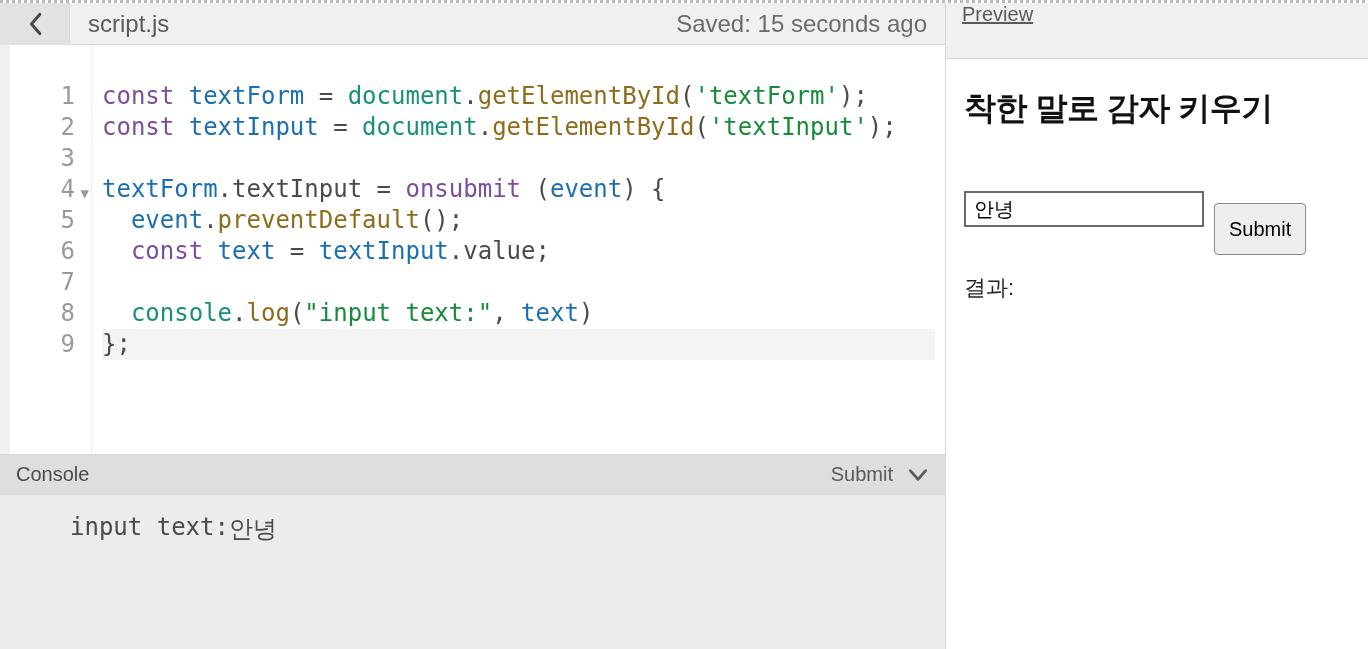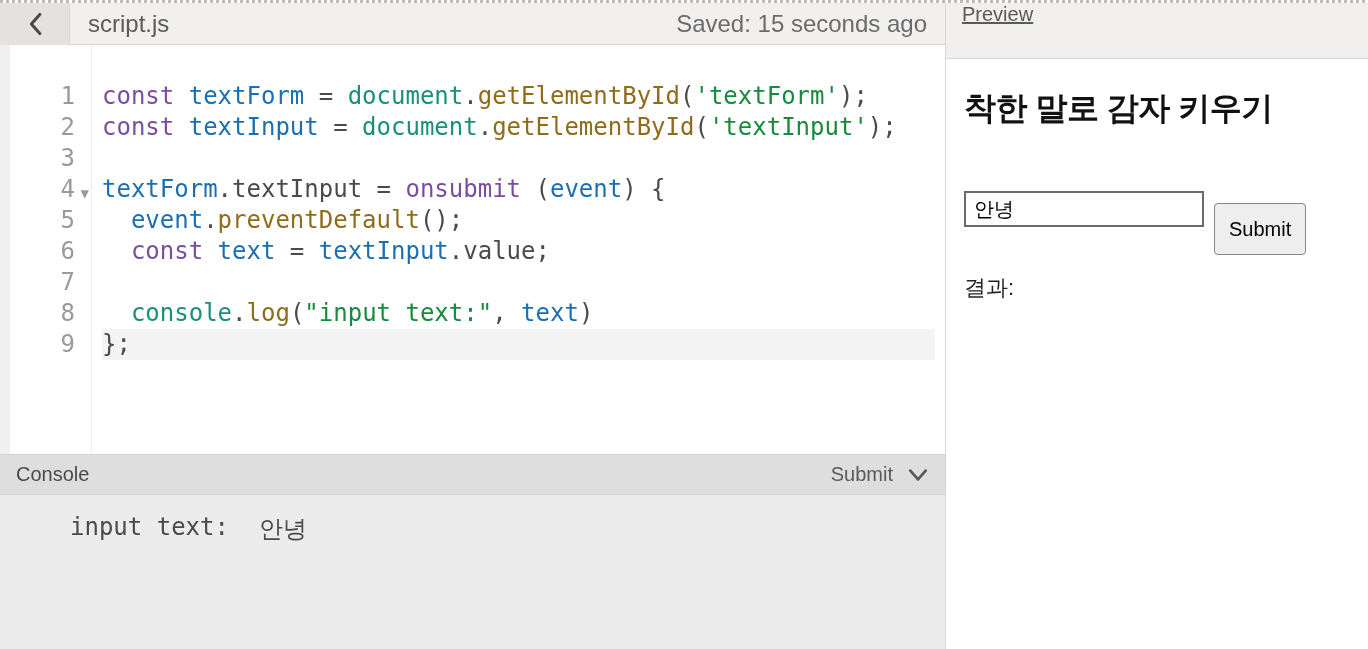--- a/index.html
+++ b/index.html
@@ -61,21 +61,21 @@
   }
   .console-header .title { flex: 1; }
   .console-header .clear { margin-right: 14px; cursor: pointer; color:#5a5a5a; }
   .console-header .chev { cursor: pointer; display:flex; align-items:center; }
   .console-header .chev svg { width: 22px; height: 22px; }
   .console-body {
     flex: 1; padding: 18px 24px 0 70px;
     font-family: Menlo, Consolas, monospace; font-size: 24px; color: #4a4a4a;
     background: #ececec;
   }
-  .console-row { display: flex; gap: 30px; }
+  .console-row { display: flex; }
 
   
   .right-pane { flex: 1; display: flex; flex-direction: column; }
   .preview-header {
     height: 56px; display: flex; align-items: flex-start; padding-left: 16px;
     background: #f1f0ef; border-bottom: 1px solid #d7d7d7;
     font-size: 20px; color: #5a5a5a; text-decoration: underline;
   }
   .preview-body { padding: 28px 18px; font-family: -apple-system, sans-serif; }
   .preview-body h1 { font-size: 32px; font-weight: 800; margin-bottom: 32px; color:#111; letter-spacing:-0.5px; }

